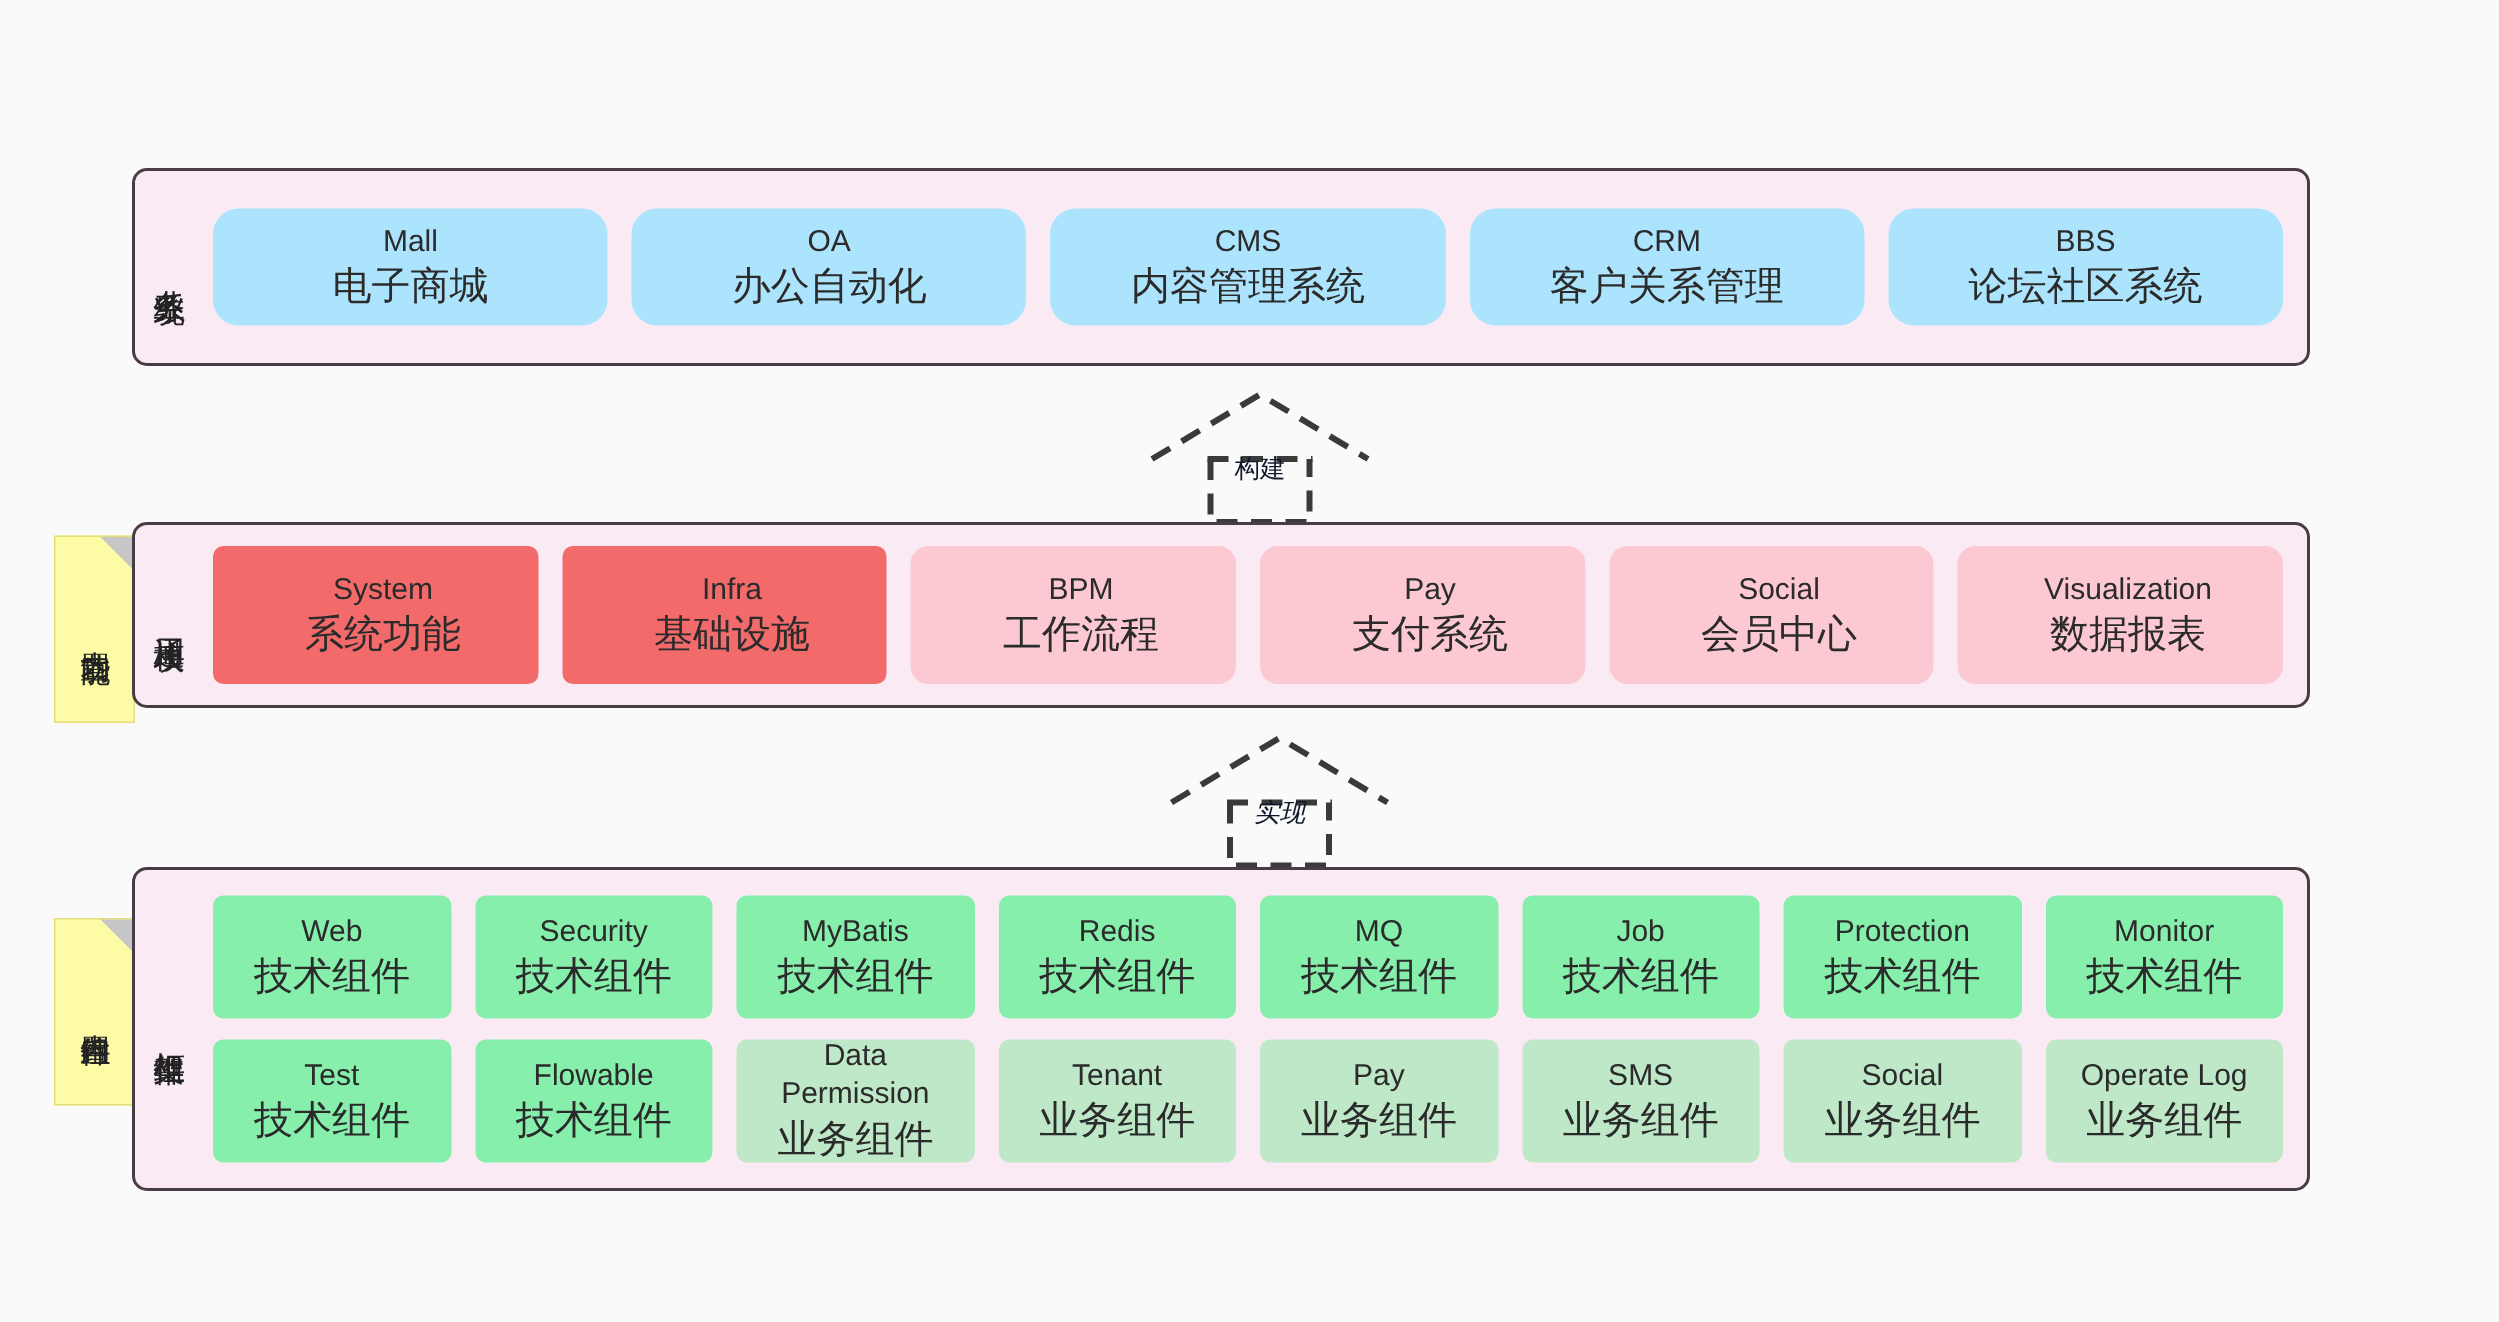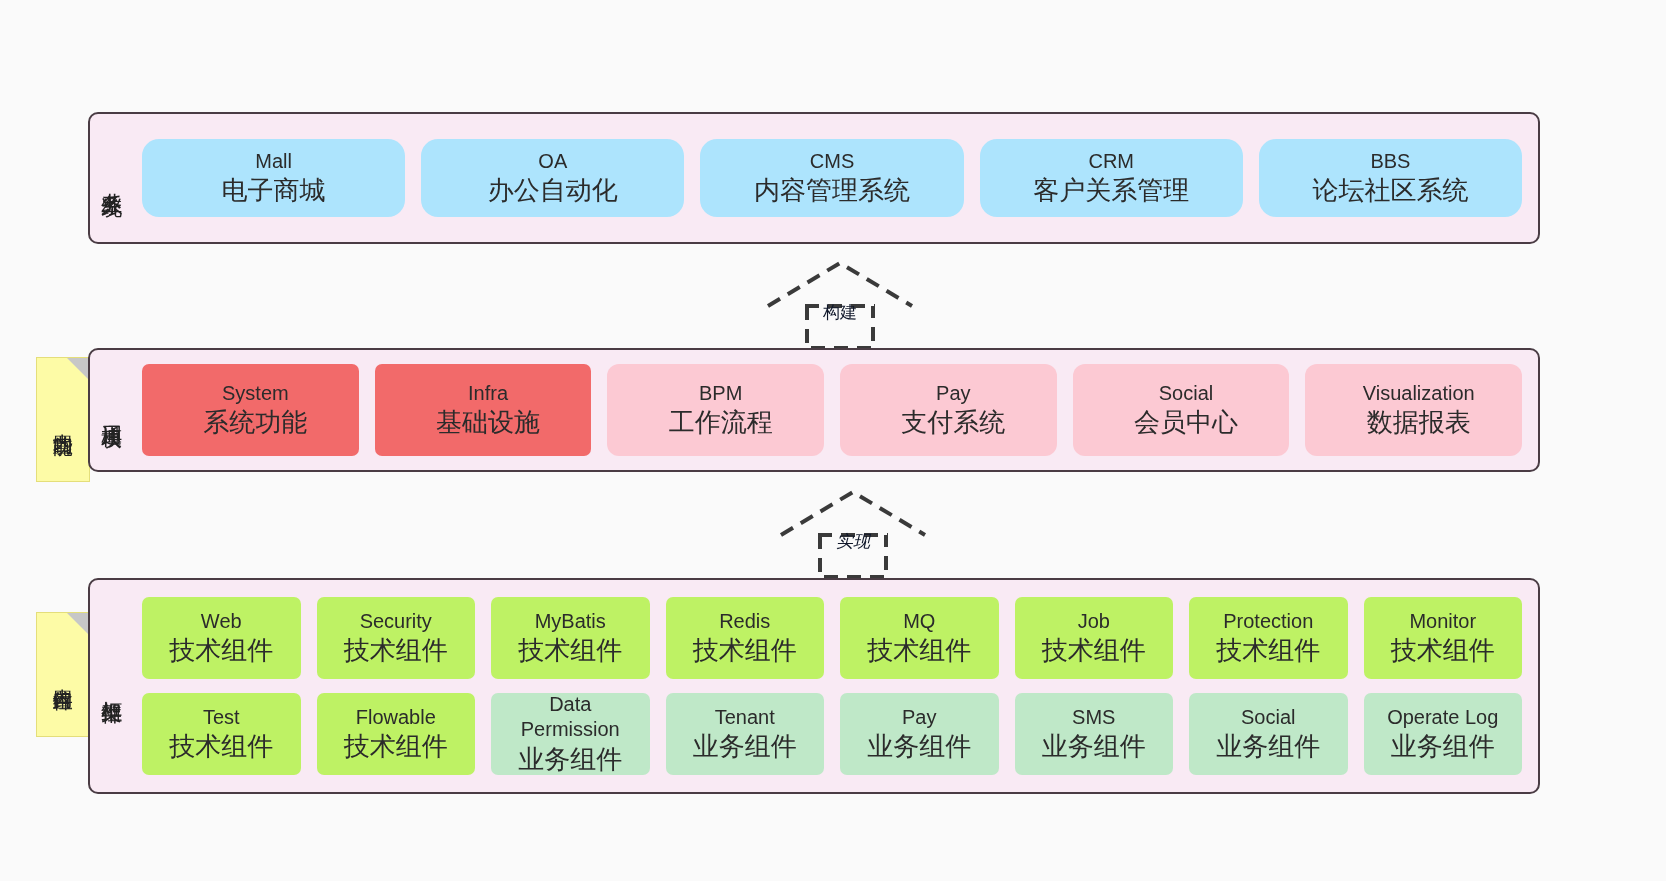--- a/index.html
+++ b/index.html
@@ -85,21 +85,21 @@
     padding: 4px 6px;
   }
   .box .en { font-size: 20px; }
   .box .cn { font-size: 26px; }
 
   .box.biz  { height: 78px; background: #ade4fd; border-radius: 17px; }
   .box.mod  { height: 92px; padding-left: 16px; }
   .box.mod.strong { background: #f26a6a; }
   .box.mod.soft   { background: #fcc9d3; border-radius: 12px; }
   .box.fw   { height: 82px; }
-  .box.fw.tech { background: #bef264; }
+  .box.fw.tech { background: #86efac; }
   .box.fw.biz2 { background: #bfe8c8; }
 
   
   .note {
     position: absolute;
     background: #fdfba6;
     border: 1px solid #e4de7a;
     box-sizing: border-box;
     display: flex;
     align-items: center;

